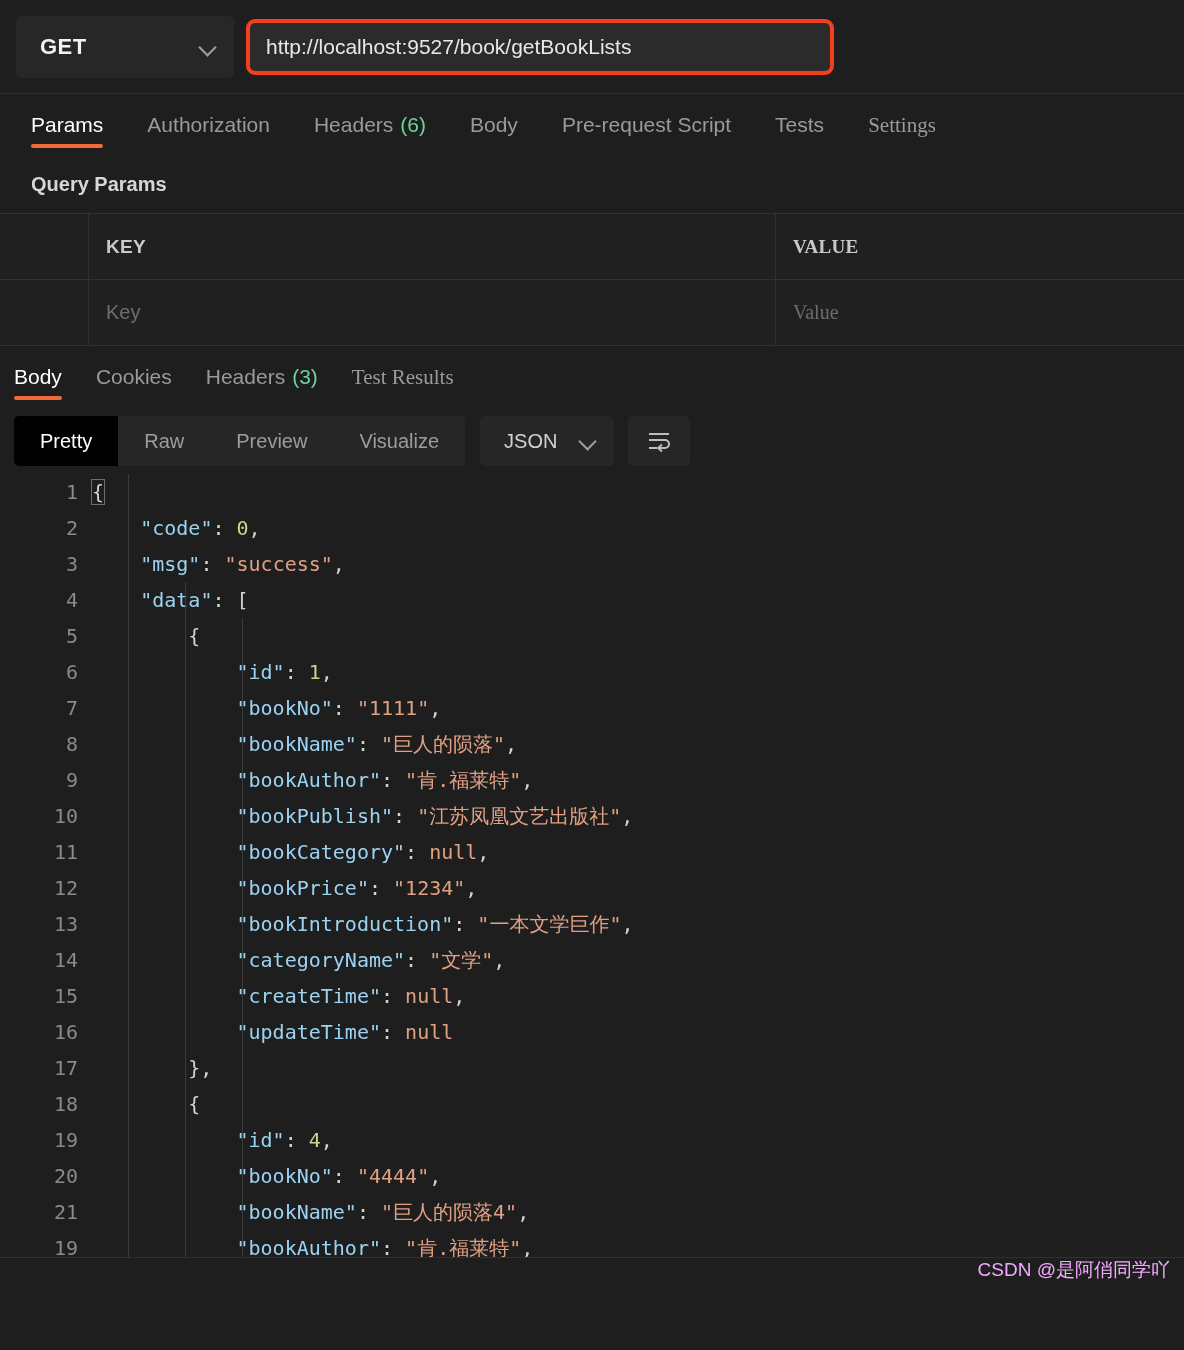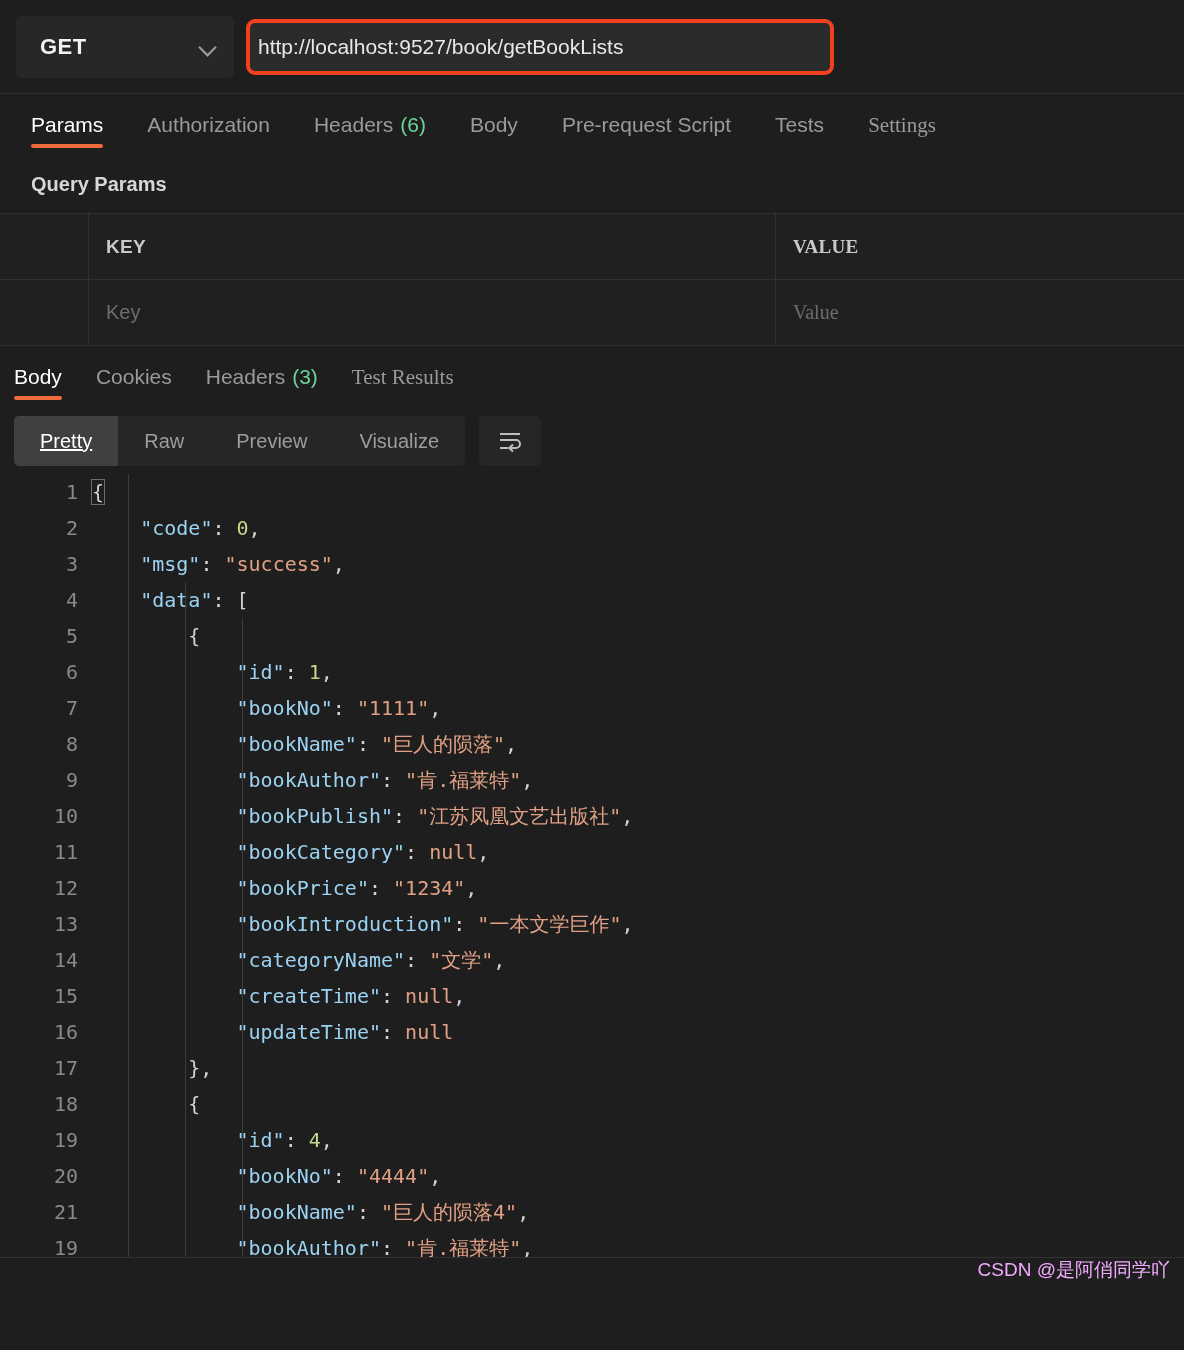--- a/index.html
+++ b/index.html
@@ -60,21 +60,21 @@
   }
   .url-box {
     margin-left: 12px;
     width: 588px;
     height: 56px;
     background: #2b2b2b;
     border: 4px solid #f2401f;
     border-radius: 9px;
     display: flex;
     align-items: center;
-    padding-left: 8px;
+    padding-left: 16px;
     box-sizing: border-box;
     flex: none;
   }
   .url-text {
     font-size: 21px;
     color: #e8e8e8;
     white-space: nowrap;
   }
   .url-row-underline {
     position: absolute;
@@ -201,23 +201,22 @@
   .seg {
     display: flex;
     align-items: center;
     justify-content: center;
     padding: 0 26px;
     font-size: 20px;
     color: #9d9d9d;
     white-space: nowrap;
   }
   .seg.active {
-    background: #404040;
+    background: #000000;
     color: #ffffff;
-    text-decoration: underline;
   }
   .fmt-box {
     margin-left: 15px;
     height: 50px;
     background: #262626;
     border-radius: 5px;
     display: flex;
     align-items: center;
     padding: 0 18px 0 24px;
     gap: 22px;
@@ -371,20 +370,24 @@
   </div>
 
 <div class="toolbar">
   <div class="seg-group" id="seg-group">
       <div class="seg active">Pretty</div>
       <div class="seg">Raw</div>
       <div class="seg">Preview</div>
       <div class="seg">Visualize</div>
     </div>
 
+  <div class="fmt-box">
+    <span class="fmt-label">JSON</span>
+    <span class="chev"></span>
+  </div>
 
   <div class="wrap-box">
     <svg width="26" height="24" viewBox="0 0 26 24">
       <rect x="3" y="4" width="20" height="2" fill="#bdbdbd"></rect>
       <path d="M3 11 h16 a4 4 0 0 1 0 8 h-6" fill="none" stroke="#bdbdbd" stroke-width="2"></path>
       <polyline points="16,15.5 12.2,19 16,22.5" fill="none" stroke="#bdbdbd" stroke-width="2"></polyline>
       <rect x="3" y="18" width="8" height="2" fill="#bdbdbd"></rect>
     </svg>
   </div>
 </div>

